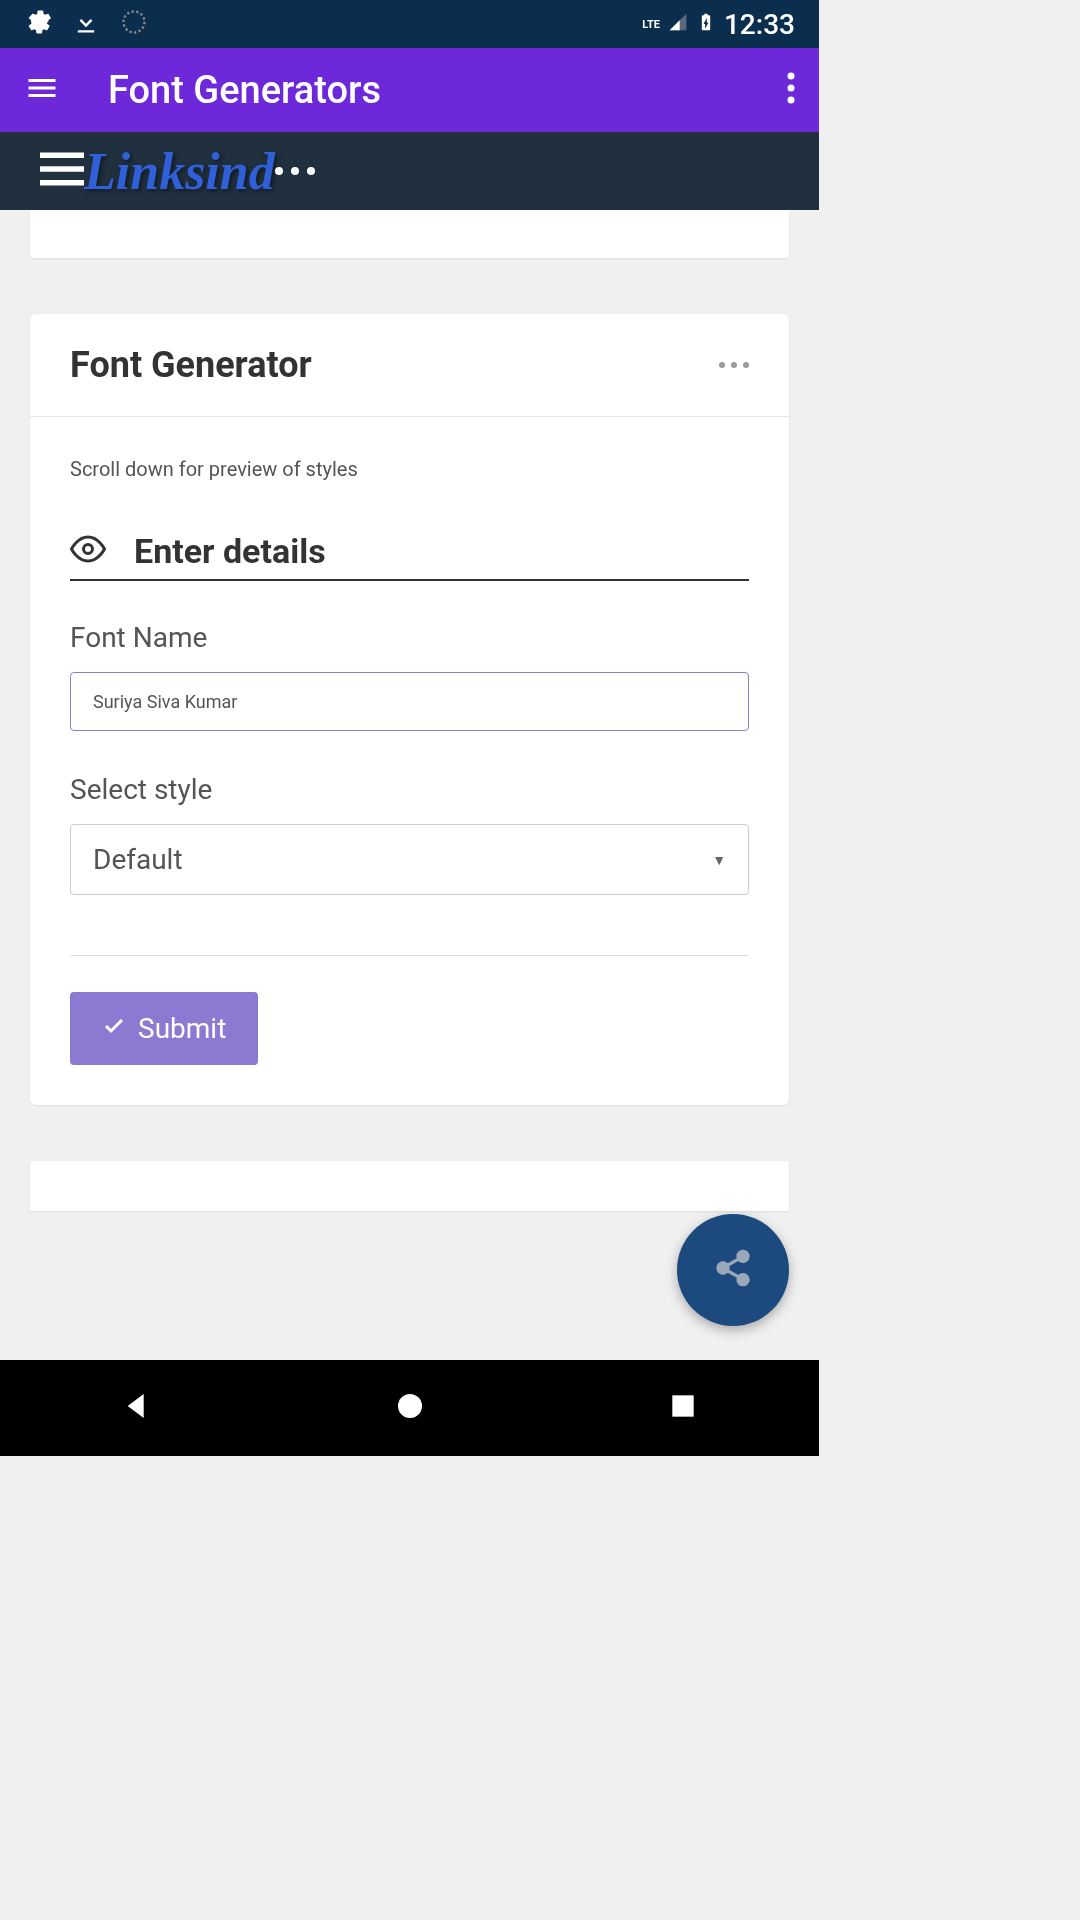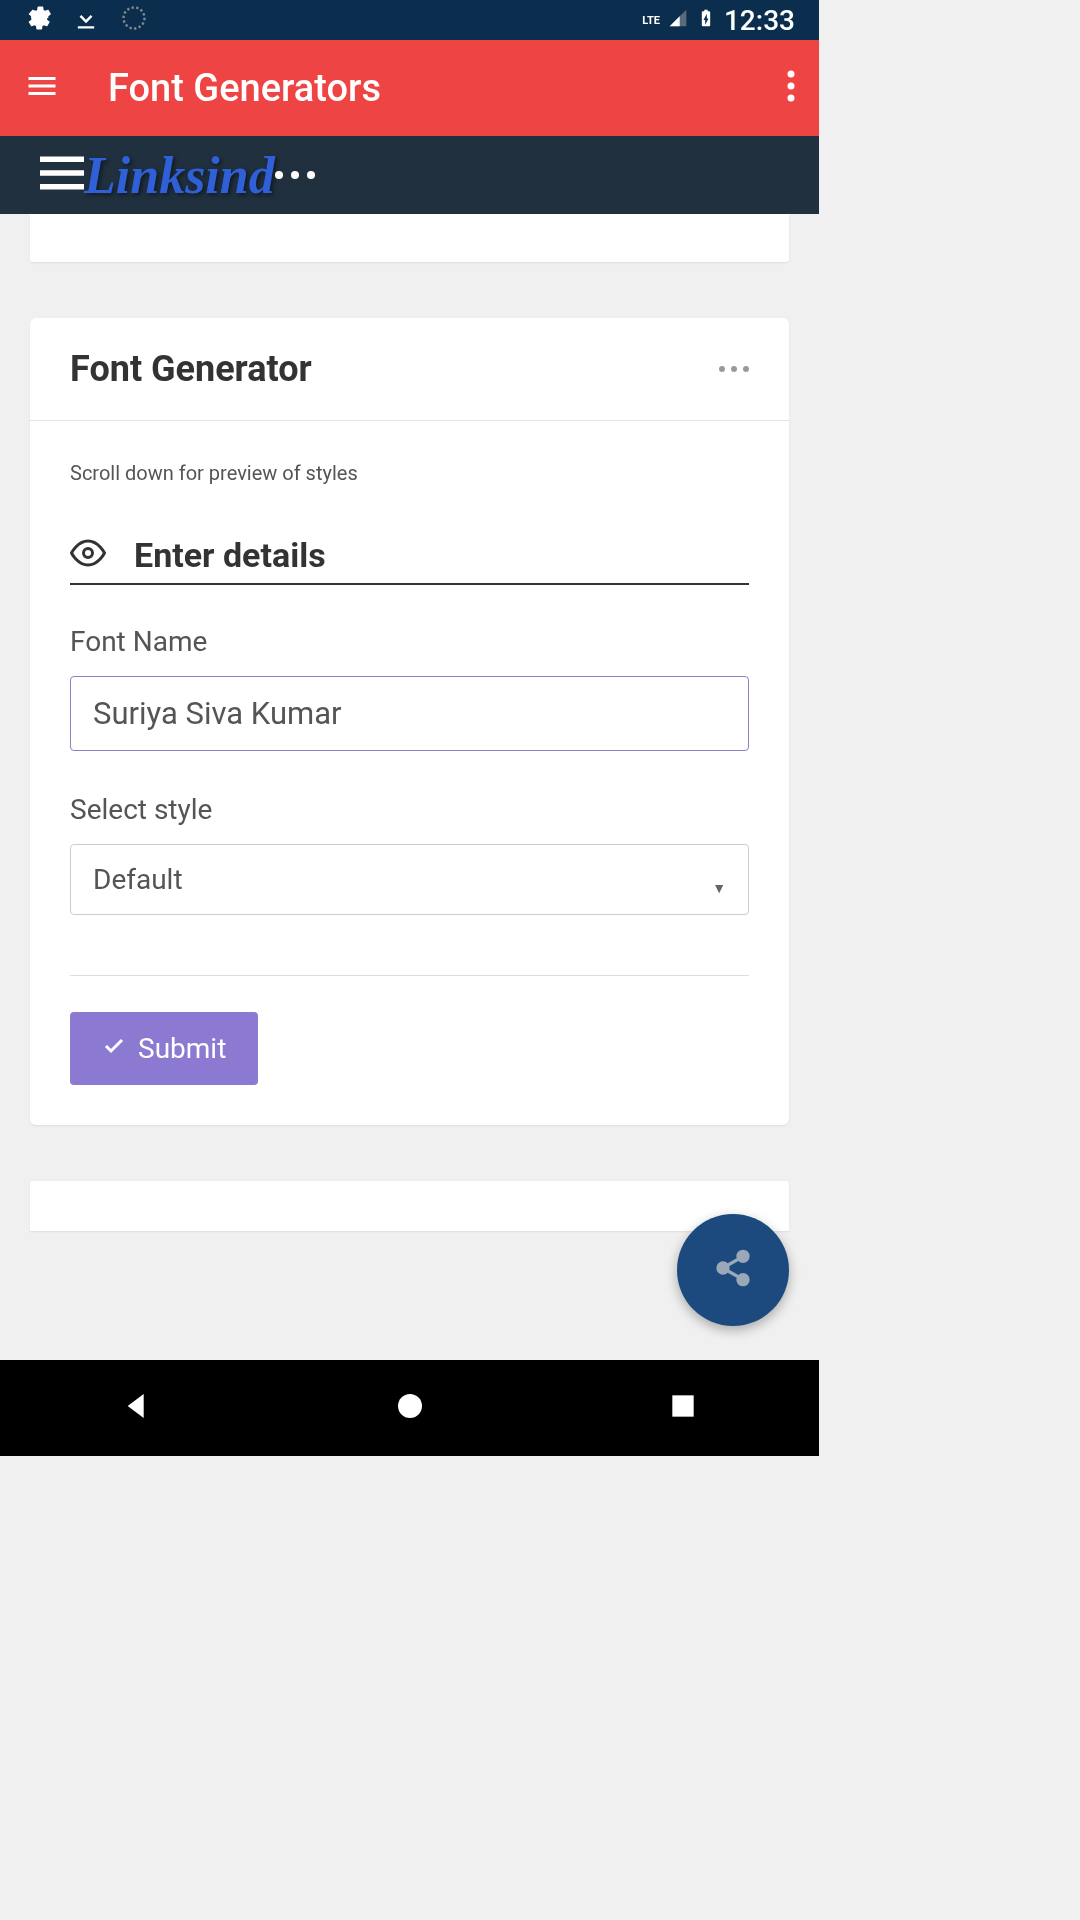--- a/index.html
+++ b/index.html
@@ -12,21 +12,21 @@
     body {
       width: 819px;
       height: 1456px;
       background: #f0f0f0;
       overflow: hidden;
       position: relative;
     }
     
     
     .status-bar {
-      height: 40px;
+      height: 48px;
       background: #0c2e4e;
       display: flex;
       justify-content: space-between;
       align-items: center;
       padding: 0 24px;
       color: white;
     }
     
     .status-left {
       display: flex;
@@ -41,22 +41,22 @@
       font-size: 28px;
       font-weight: 500;
     }
     
     .gear-icon svg, .download-icon svg, .loading-icon svg { width: 28px; height: 28px; }
     .lte-icon { font-size: 11px; font-weight: bold; }
     .signal-icon svg, .battery-icon svg { width: 20px; height: 24px; }
     
     
     .app-bar {
-      height: 96px;
-      background: #ef4444;
+      height: 84px;
+      background: #6d28d9;
       display: flex;
       align-items: center;
       padding: 0 24px;
       position: relative;
     }
     
     .menu-icon {
       color: white;
       margin-right: 48px;
     }
@@ -189,37 +189,37 @@
       color: #555;
       margin-bottom: 18px;
       display: block;
     }
     
     .form-input {
       width: 100%;
       border: 1.5px solid #8a80c8;
       border-radius: 4px;
       padding: 18px 22px;
-      font-size: 31px;
+      font-size: 18px;
       color: #555;
       outline: none;
       margin-bottom: 42px;
     }
     
     .form-select {
       width: 100%;
       border: 1px solid #ccc;
       border-radius: 4px;
       padding: 18px 22px;
       font-size: 28px;
       color: #555;
       background: white;
       display: flex;
       justify-content: space-between;
-      align-items: flex-end;
+      align-items: center;
       margin-bottom: 60px;
     }
     
     .select-arrow {
       font-size: 14px;
       color: #666;
     }
     
     .divider {
       height: 1px;

